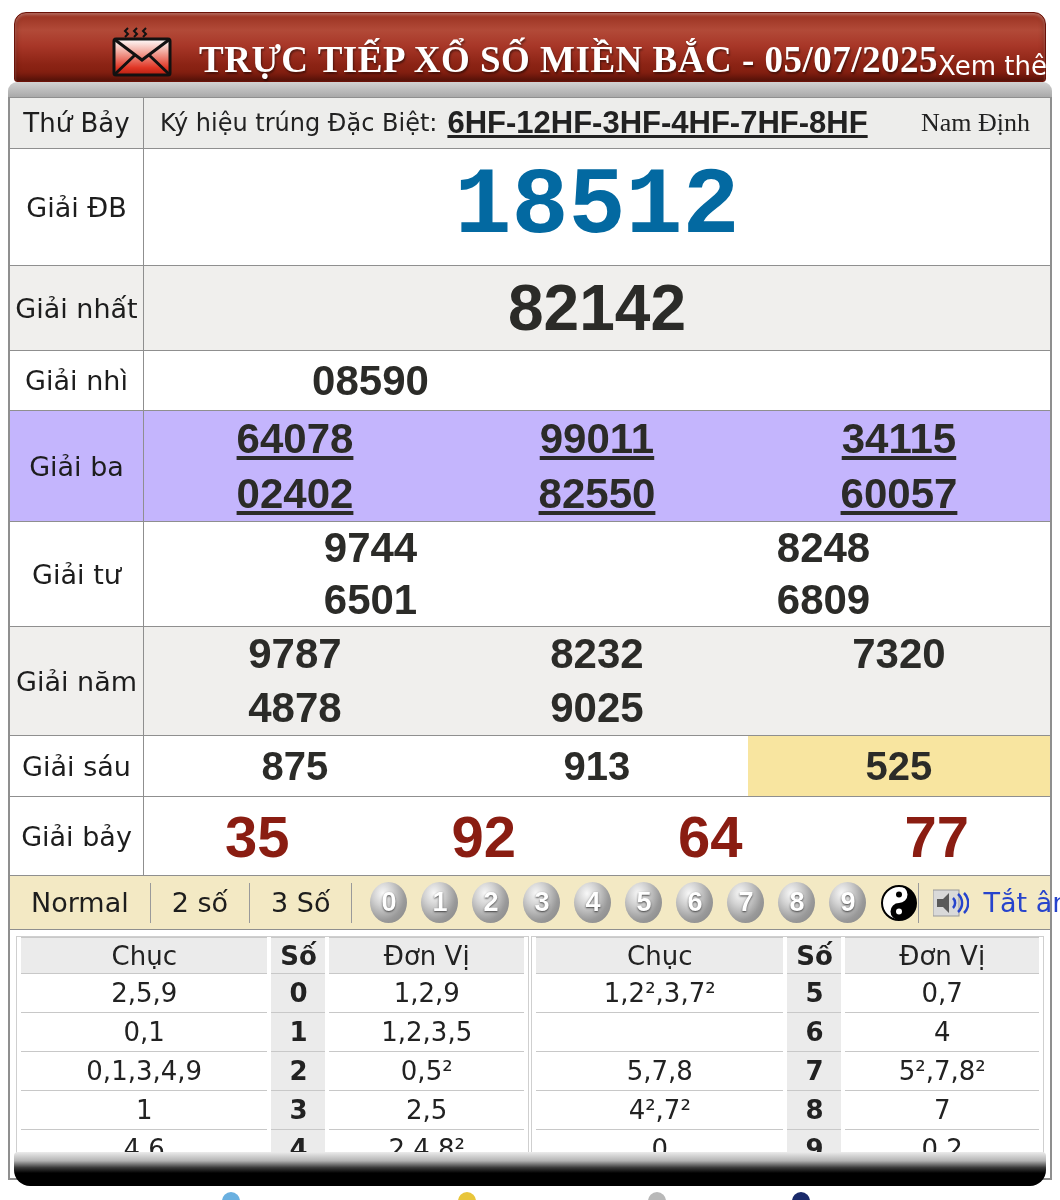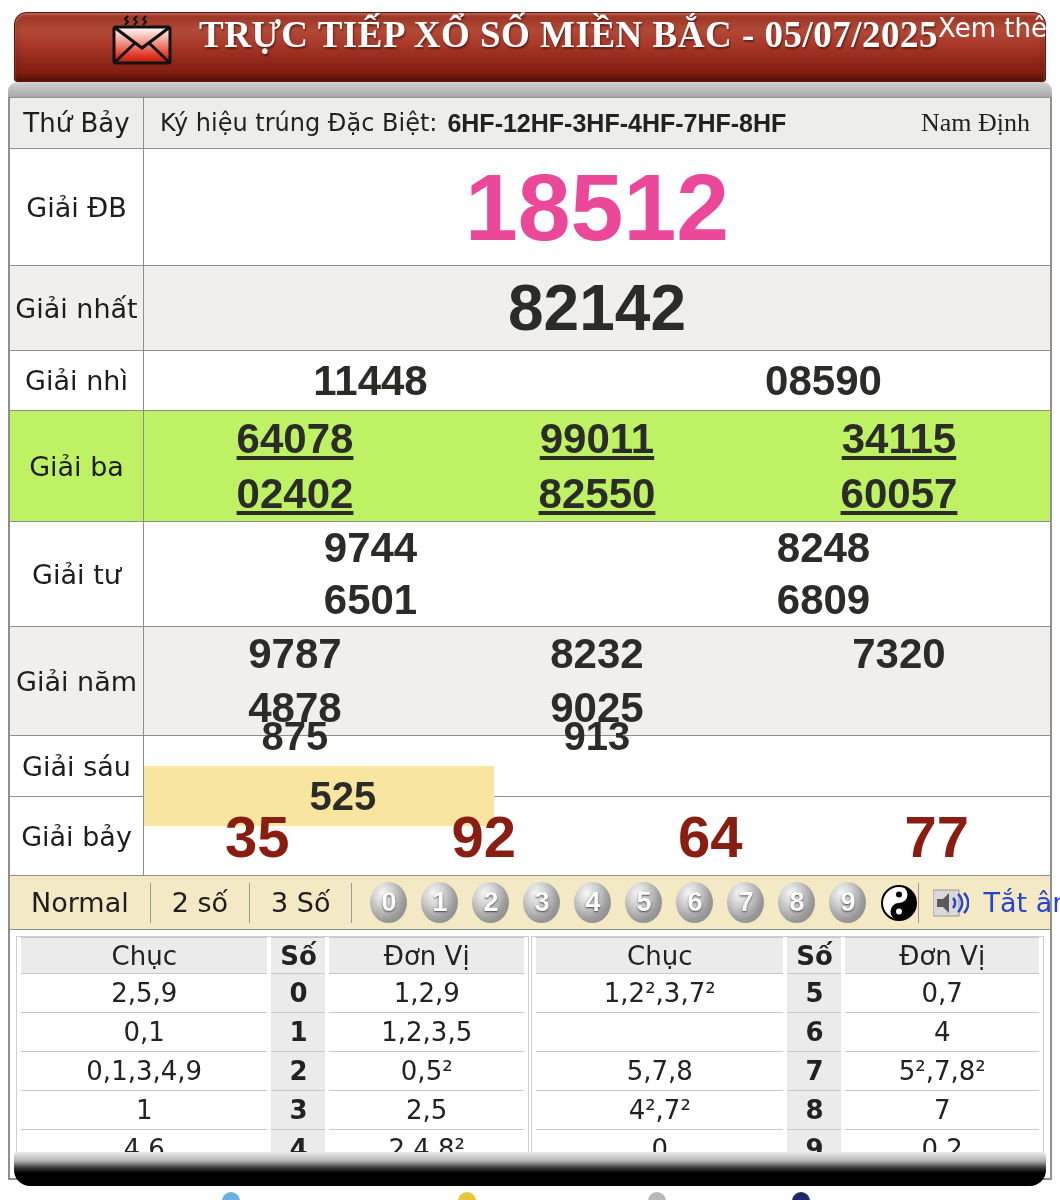--- a/index.html
+++ b/index.html
@@ -8,21 +8,21 @@
     font-family:"DejaVu Sans","Liberation Sans",sans-serif;color:#222;
   }
   .num{font-family:"Liberation Sans","DejaVu Sans",sans-serif;}
 
   
   .red-bar{
     position:absolute;left:14px;top:12px;width:1032px;height:70px;box-sizing:border-box;
     border-radius:12px 12px 3px 3px;border:1px solid #6b1208;
     background:linear-gradient(180deg,#98301f 0%,#b24a38 25%,#a83728 48%,#8c2415 75%,#7c1a0c 100%);
     box-shadow:inset 0 2px 3px rgba(255,255,255,.28), inset 0 -4px 6px rgba(0,0,0,.35);
-    display:flex;align-items:flex-start;
+    display:flex;align-items:flex-end;
   }
   .mail{margin-left:94px;flex:0 0 auto;display:block;}
   .title{
     font-family:"Liberation Serif","DejaVu Serif",serif;font-weight:bold;
     color:#fff;font-size:37px;margin-left:24px;letter-spacing:.5px;white-space:nowrap;
     text-shadow:1px 2px 2px rgba(0,0,0,.45);
   }
   .more-wrap{margin-left:auto;margin-right:22px;display:flex;align-items:center;gap:12px;}
   .more{color:#fff;font-size:26px;white-space:nowrap;}
 
@@ -44,31 +44,31 @@
   }
   .pnums{flex:1;display:flex;flex-wrap:wrap;align-content:center;}
   .pcell{
     display:flex;align-items:center;justify-content:center;
     font-weight:bold;color:#2b2b28;
   }
   .r-day{height:50px;background:#ededeb;}
   .day-main{flex:1;display:flex;align-items:center;padding:0 16px;}
   .day-label{font-size:26px;}
   .sign-label{font-size:24px;white-space:nowrap;}
-  .sign-value{font-size:25px;font-weight:bold;margin-left:10px;white-space:nowrap;}
+  .sign-value{font-size:31px;font-weight:bold;margin-left:10px;white-space:nowrap;text-decoration:underline;}
   .province{margin-left:auto;font-family:"Liberation Serif","DejaVu Serif",serif;font-size:26px;margin-right:4px;}
 
-  .r-db{height:116px;}      .r-db  .pcell{width:100%;height:100%;font-size:95px;color:#ec4899;}
+  .r-db{height:116px;}      .r-db  .pcell{width:100%;height:100%;font-size:95px;color:#0369a1;font-family:Liberation Mono, monospace;}
   .r-1 {height:84px;background:#f0efed;} .r-1 .pcell{width:100%;height:100%;font-size:64px;}
   .r-2 {height:59px;}       .r-2  .pcell{width:50%;height:100%;font-size:42px;}
-  .r-3 {height:110px;background:#bef264;} .r-3 .pcell{width:33.333%;height:55px;font-size:42px;text-decoration:underline;}
+  .r-3 {height:110px;background:#c4b5fd;} .r-3 .pcell{width:33.333%;height:55px;font-size:42px;text-decoration:underline;}
   .r-4 {height:104px;}      .r-4  .pcell{width:50%;height:52px;font-size:42px;}
   .r-5 {height:108px;background:#f0efed;} .r-5 .pcell{width:33.333%;height:54px;font-size:42px;}
   .r-6 {height:60px;}       .r-6  .pcell{width:33.333%;height:100%;font-size:40px;}
-  .r-6 .hl{background:#f8e5a0;padding-left:48px;}
+  .r-6 .hl{background:#f8e5a0;}
   .r-7 {height:78px;}       .r-7  .pcell{width:25%;height:100%;font-size:58px;color:#8a1d12;}
 
   
   .cbar{
     height:53px;background:#f3e9c4;border-bottom:1px solid #8f8f8f;
     display:flex;align-items:center;
   }
   .mode{font-size:27px;color:#1d1d1d;padding:0 21px;white-space:nowrap;cursor:default;}
   .vsep{width:1px;height:40px;background:#9a9a9a;flex:0 0 1px;}
   .balls{display:flex;align-items:center;gap:14px;margin-left:18px;}
@@ -153,21 +153,20 @@
   <div class="prow r-1">
     <div class="plabel">Giải nhất</div>
     <div class="pnums">
       <span class="pcell num">82142</span>
     </div>
   </div>
 
   <div class="prow r-2">
     <div class="plabel">Giải nhì</div>
     <div class="pnums">
-      <span class="pcell num">11448</span>
       <span class="pcell num">08590</span>
     </div>
   </div>
 
   <div class="prow r-3">
     <div class="plabel">Giải ba</div>
     <div class="pnums">
       <span class="pcell num">64078</span>
       <span class="pcell num">99011</span>
       <span class="pcell num">34115</span>

